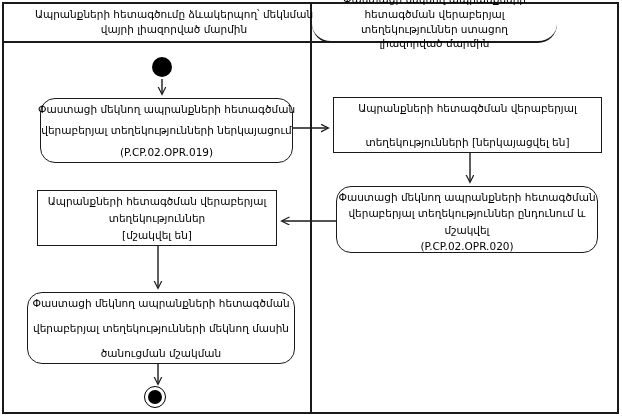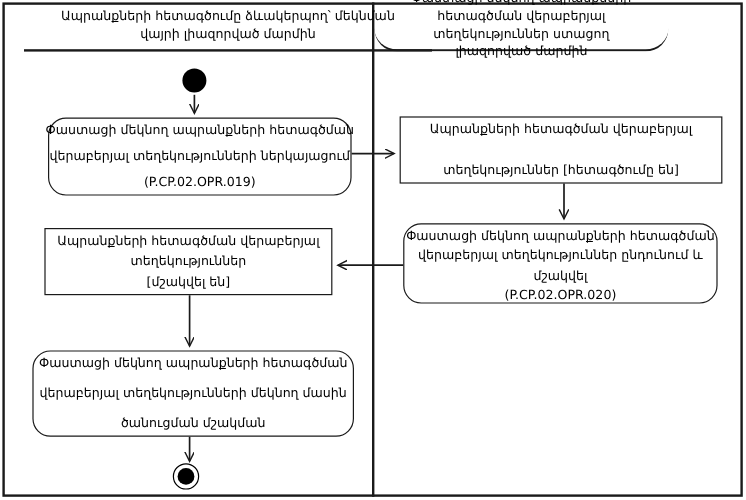--- a/index.html
+++ b/index.html
@@ -5,21 +5,21 @@
   html,body{margin:0;padding:0;background:#ffffff;}
   body{width:622px;height:417px;font-family:"DejaVu Sans",sans-serif;color:#000;}
   .stage{position:relative;width:622px;height:417px;background:#fff;overflow:hidden;}
   .frame{position:absolute;left:2px;top:2px;width:617px;height:412px;
          border:2px solid #1a1a1a;box-sizing:border-box;}
   .divider{position:absolute;left:310px;top:2px;width:2px;height:412px;background:#1a1a1a;}
   .lane-header{position:absolute;top:2px;height:41px;box-sizing:border-box;
                border-bottom:2px solid #1a1a1a;display:flex;align-items:center;
                justify-content:center;text-align:center;font-size:10.5px;line-height:1.4;
                padding:2px 16px;}
-  .lane-header.left{left:20px;width:340px;}
+  .lane-header.left{left:4px;width:340px;}
   .lane-header.right{left:312px;width:245px;border-radius:19px;}
   .node{position:absolute;box-sizing:border-box;border:1.5px solid #1a1a1a;background:#fff;
         display:flex;flex-direction:column;justify-content:space-between;align-items:center;
         text-align:center;font-size:10.5px;line-height:1.55;padding:2px 6px;z-index:2;}
   .rounded{border-radius:15px;}
   .line{display:block;white-space:nowrap;}
   .initial{position:absolute;left:152px;top:57px;width:20px;height:20px;border-radius:50%;
            background:#000;z-index:2;}
   .final{position:absolute;left:144px;top:386px;width:22px;height:22px;border-radius:50%;
          border:1.5px solid #000;box-sizing:border-box;display:flex;align-items:center;
@@ -44,21 +44,21 @@
   <div class="initial"></div>
 
   <div class="node rounded" style="left:40px;top:98px;width:253px;height:65px;">
     <span class="line">Փաստացի մեկնող ապրանքների հետագծման</span>
     <span class="line">վերաբերյալ տեղեկությունների ներկայացում</span>
     <span class="line">(P.CP.02.OPR.019)</span>
   </div>
 
   <div class="node" style="left:333px;top:97px;width:269px;height:56px;">
     <span class="line">Ապրանքների հետագծման վերաբերյալ</span>
-    <span class="line">տեղեկություններ [հետագծումը են]</span>
+    <span class="line">տեղեկությունների [ներկայացվել են]</span>
   </div>
 
   <div class="node rounded" style="left:336px;top:186px;width:262px;height:67px;">
     <span class="line">Փաստացի մեկնող ապրանքների հետագծման</span>
     <span class="line">վերաբերյալ տեղեկություններ ընդունում և</span>
     <span class="line">մշակվել</span>
     <span class="line">(P.CP.02.OPR.020)</span>
   </div>
 
   <div class="node" style="left:37px;top:190px;width:240px;height:56px;">

